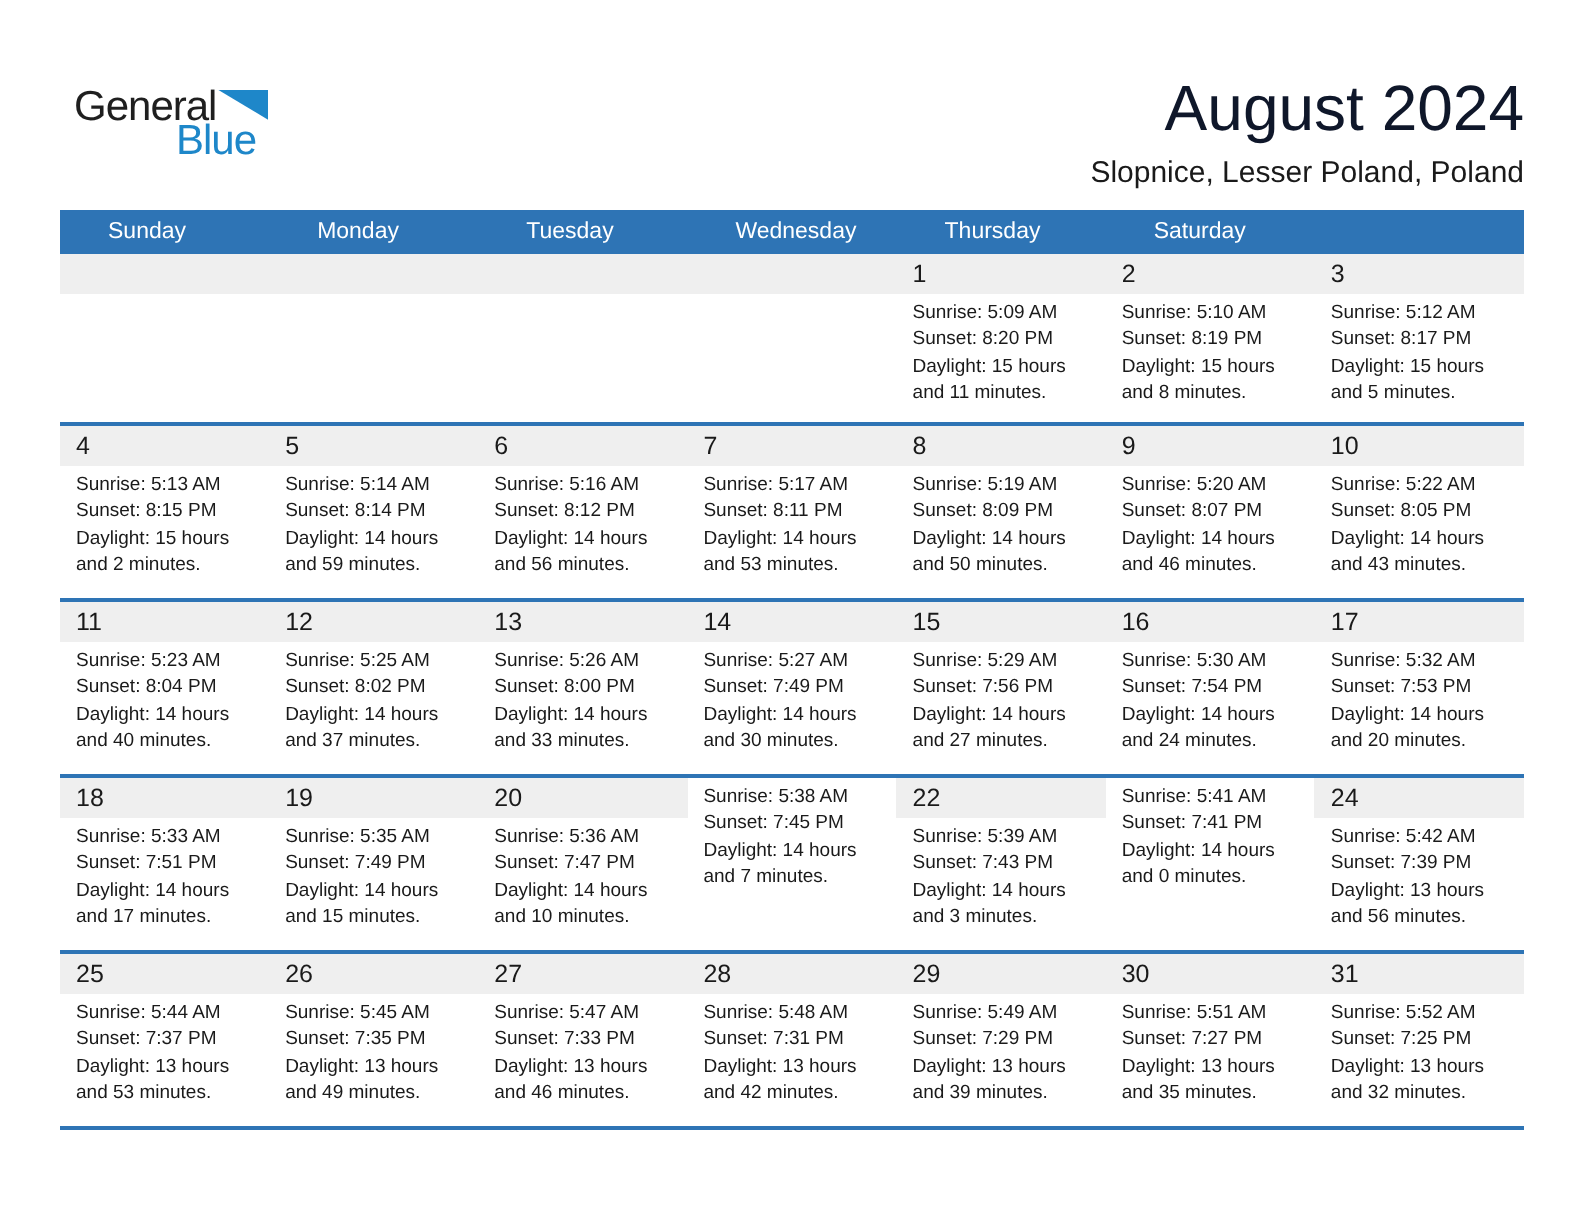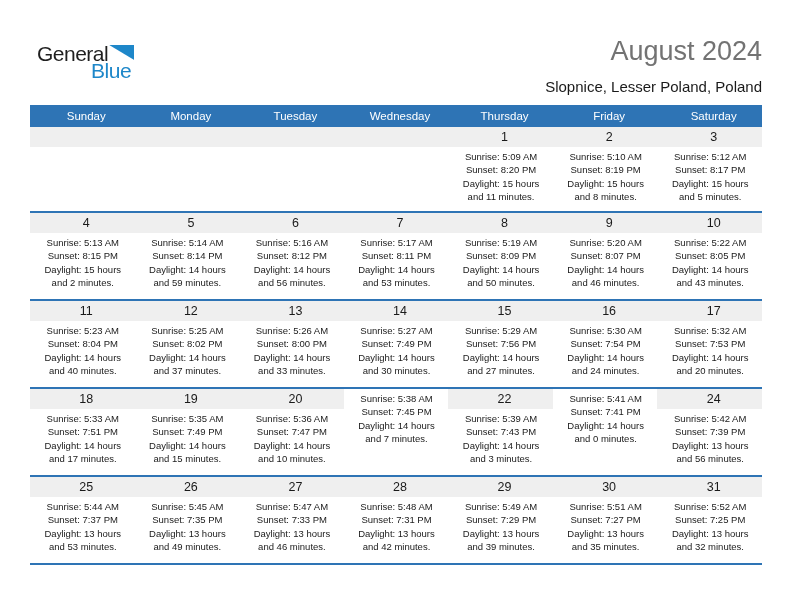--- a/index.html
+++ b/index.html
@@ -1,34 +1,34 @@
 <!DOCTYPE html>
 <html style="--header-bg: #2E74B5; --separator: #2E74B5; --day-band-bg: #EFEFEF; --header-text: #FFFFFF; --logo-blue: #1E87C9;"><head>
 <meta charset="utf-8">
 <style>
   * { margin:0; padding:0; box-sizing:border-box; }
   html,body { background:#ffffff; }
   .page {
     position:relative; width:792px; height:612px; background:#fff;
-    font-family:"Liberation Sans", sans-serif; overflow:hidden;text-align:center;
+    font-family:"Liberation Sans", sans-serif; overflow:hidden;
   }
   
   .logo { position:absolute; left:37px; top:42px; }
   .logo-top { display:flex; align-items:flex-start; }
   .logo-general { font-size:21px; color:#1f1f1f; letter-spacing:-0.5px; }
   .logo-tri { display:inline-block; width:25px; height:15px; margin-left:1px; margin-top:3px;
     background:var(--logo-blue); clip-path:polygon(0 0, 100% 0, 100% 100%); }
   .logo-blue-word { font-size:21px; color:var(--logo-blue); margin-top:-7px; padding-left:51px; letter-spacing:-0.5px; }
   
-  .title { position:absolute; top:36px; right:30px; font-size:27px; color:#737373; }
+  .title { position:absolute; top:36px; right:30px; font-size:32px; color:#0f172a; }
   .subtitle { position:absolute; top:78px; right:30px; font-size:15px; color:#1a1a1a;margin-left:23px; }
   
   .calendar { position:absolute; left:30px; top:105px; width:732px; border-bottom:2px solid var(--separator); }
   .header-row { display:grid; grid-template-columns:repeat(7,1fr); background:var(--header-bg); height:22px; }
-  .wd { color:var(--header-text); font-size:11.5px; line-height:22px; padding-left:8px; overflow:hidden; white-space:nowrap; }
+  .wd { color:var(--header-text); font-size:11.5px; line-height:22px; padding-left:24px; overflow:hidden; white-space:nowrap; }
   .week { display:grid; grid-template-columns:repeat(7,1fr); border-top:2px solid var(--separator); height:88px; }
   .week.first { border-top:none; height:84px; }
   .cell { overflow:hidden; }
   .band { height:20px; background:var(--day-band-bg); font-size:12.5px; line-height:20px; padding-left:8px; color:#1a1a1a; }
   .details { padding:3px 7px 0 8px; font-size:9.5px; line-height:13.4px; color:#1a1a1a; }
 </style>
 </head>
 <body>
 
 <div class="page">
@@ -44,21 +44,20 @@
   <div class="title">August 2024</div>
   <div class="subtitle">Slopnice, Lesser Poland, Poland</div>
 
   <div class="calendar">
     <div class="header-row">
         <div class="wd">Sunday</div>
         <div class="wd">Monday</div>
         <div class="wd">Tuesday</div>
         <div class="wd">Wednesday</div>
         <div class="wd">Thursday</div>
-        <div class="wd">Friday</div>
         <div class="wd">Saturday</div>
       </div>
     <div>
         <div class="week first">
           <div class="cell">
             <div class="band"></div>
             <div class="details"></div>
           </div>
           <div class="cell">
             <div class="band"></div>

